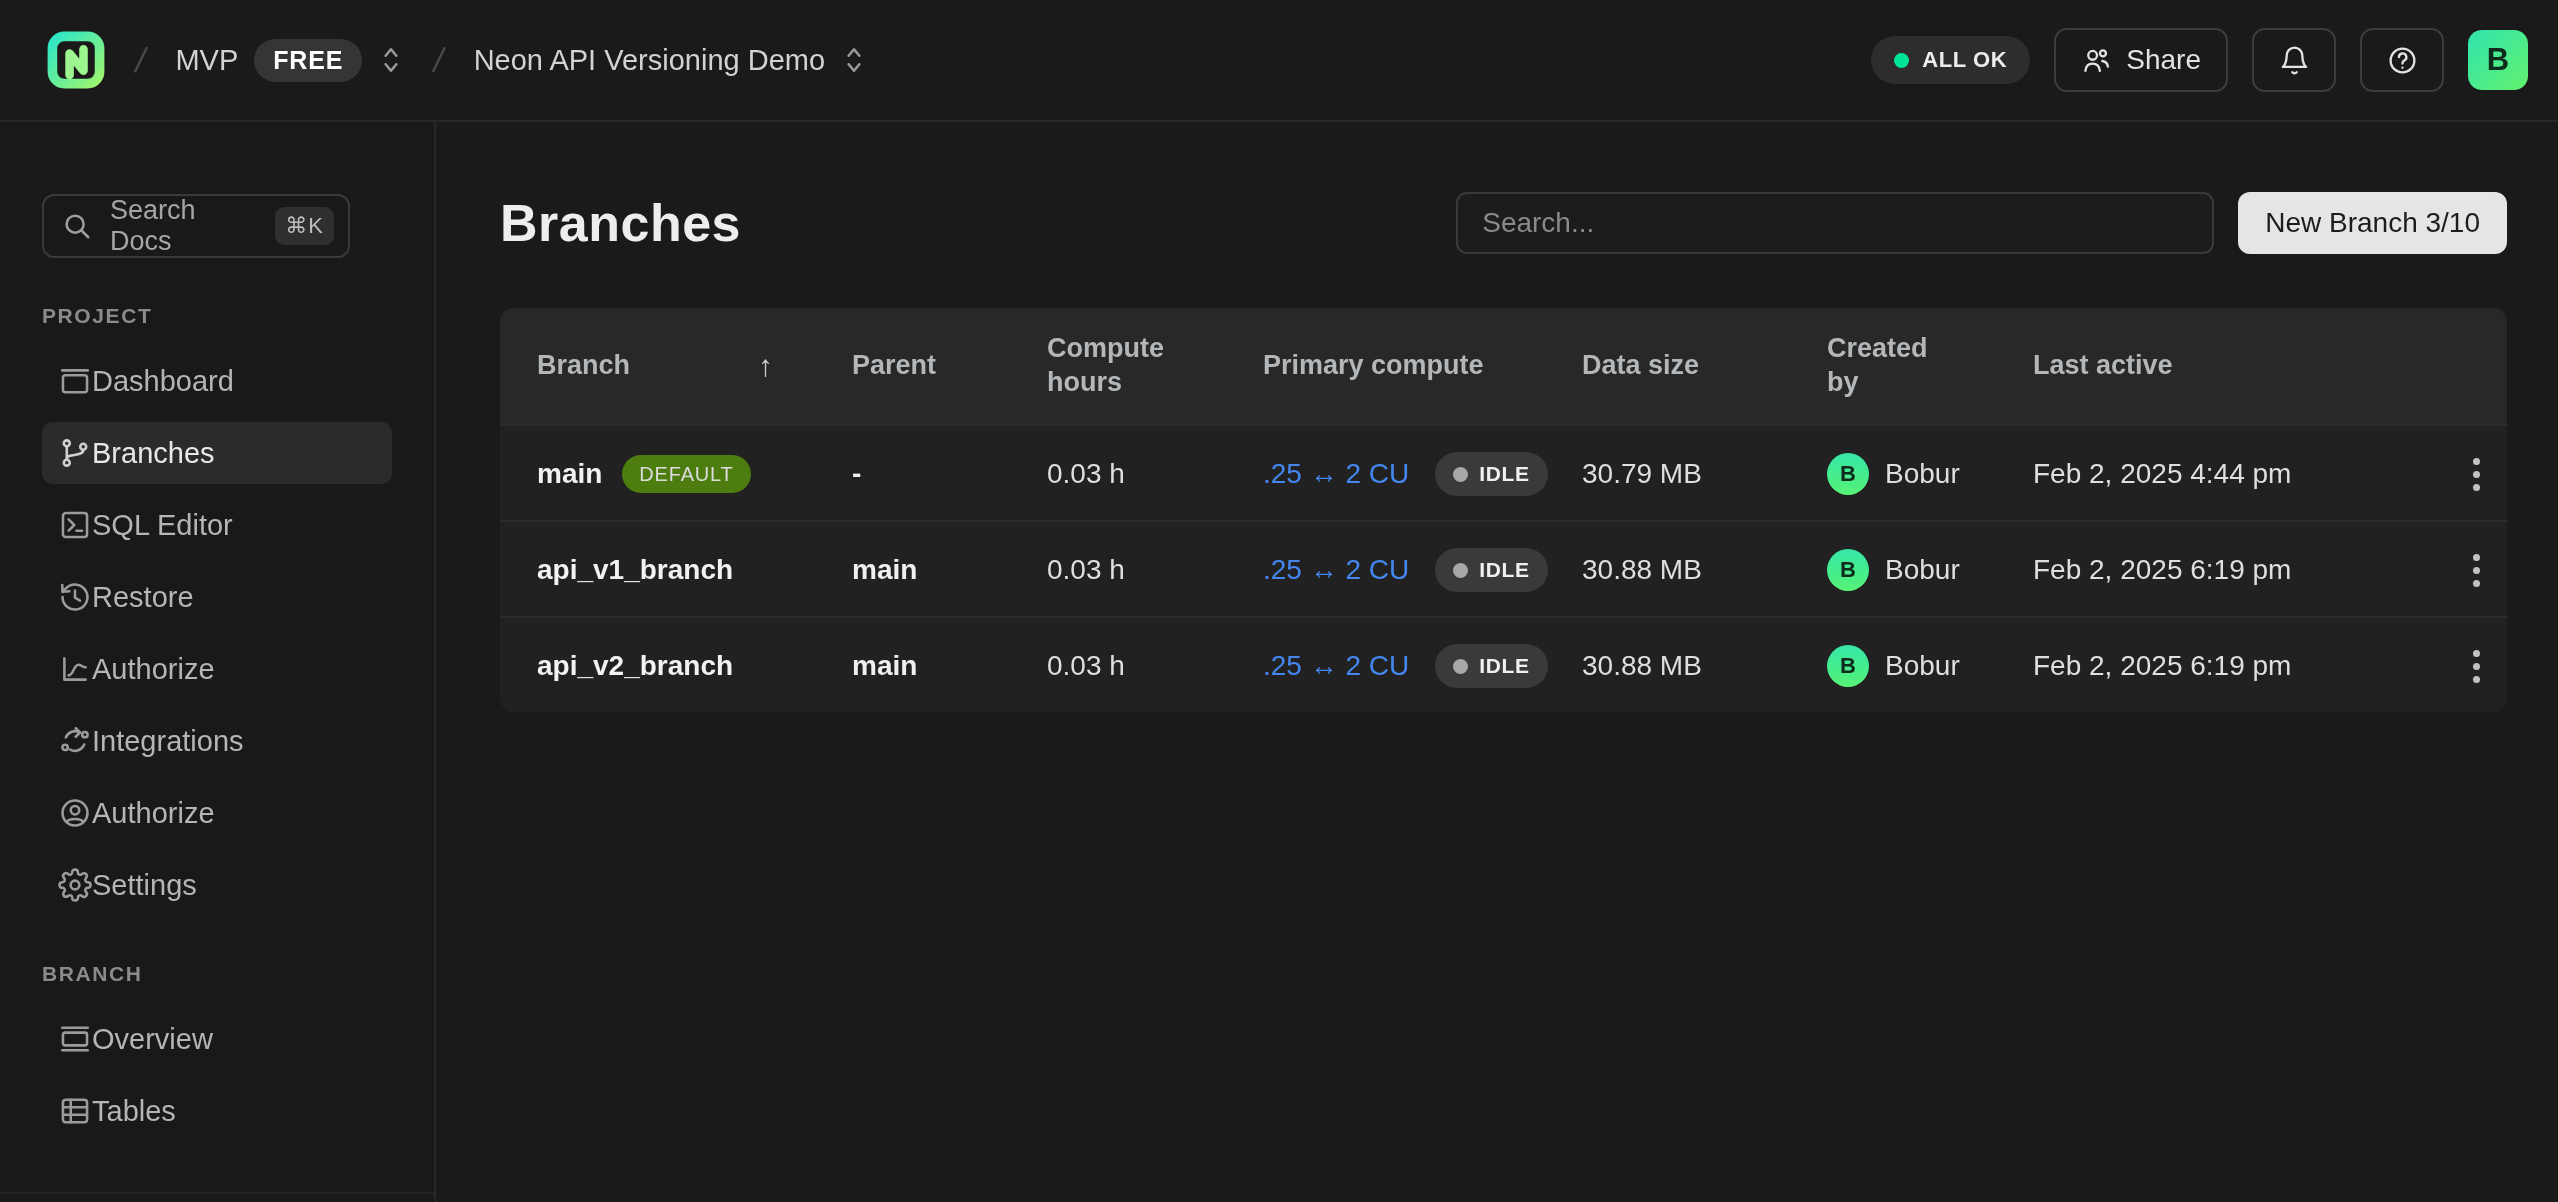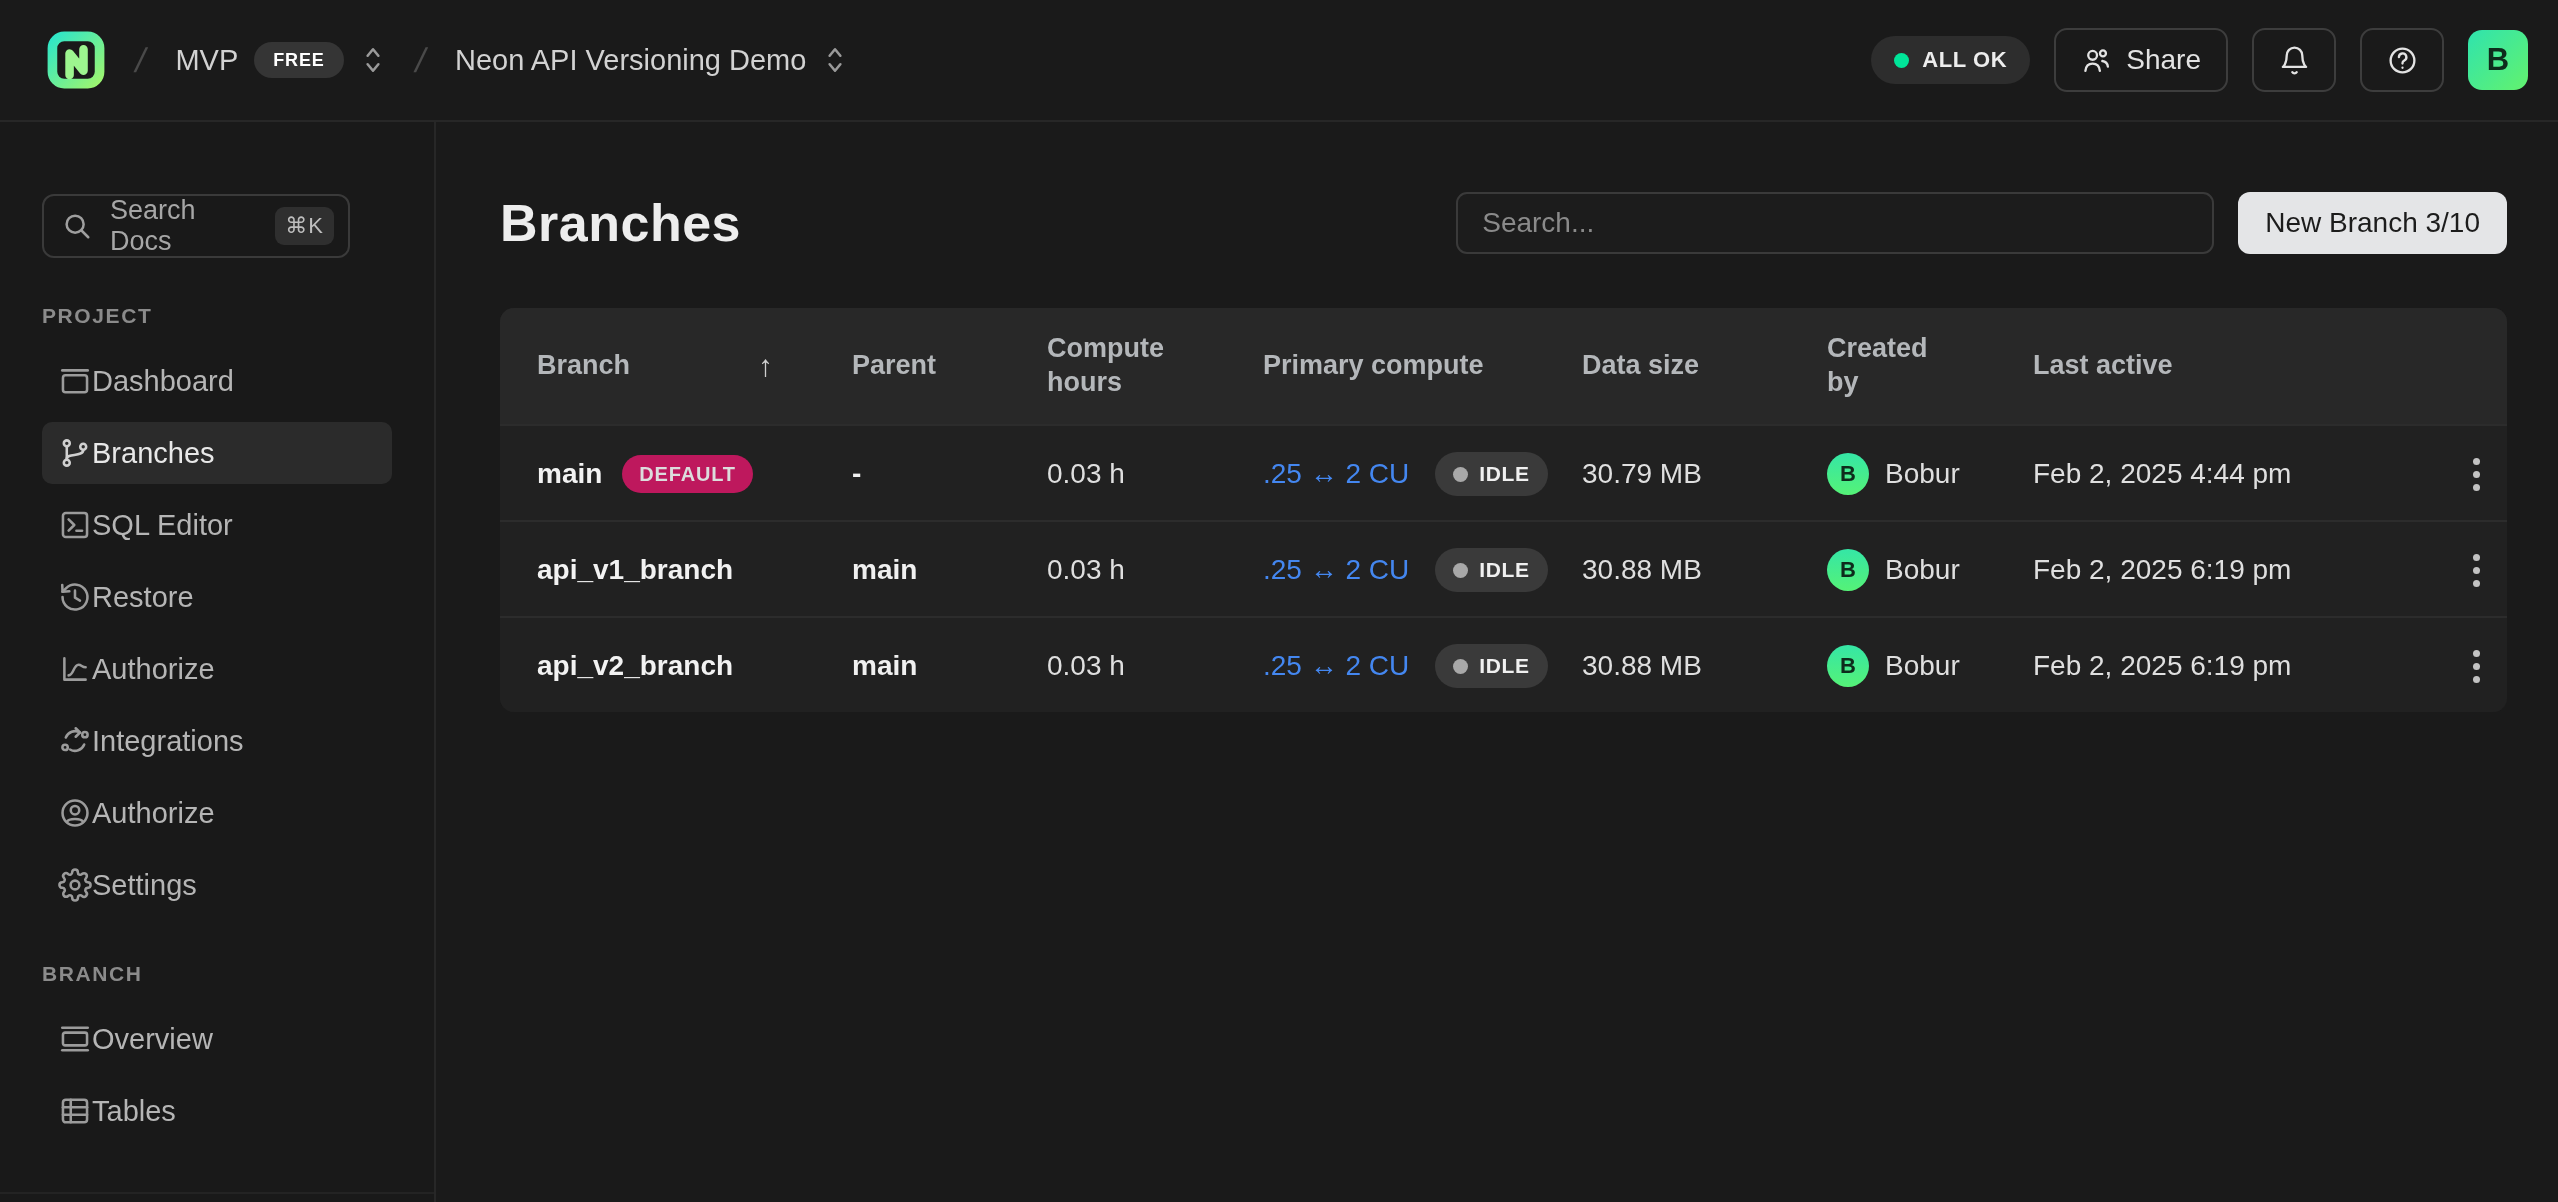--- a/index.html
+++ b/index.html
@@ -16,21 +16,21 @@
     height:122px; flex:0 0 122px; display:flex; align-items:center;
     justify-content:space-between; padding:0 30px 0 46px;
     background:#1a1a1a; border-bottom:2px solid #272727;
   }
   .tb-left { display:flex; align-items:center; }
   .logo { width:60px; height:60px; display:block; }
   .crumb-slash { color:#4a4a4a; font-size:34px; font-weight:300; margin:0 30px; transform:skewX(-12deg); }
   .crumb { display:flex; align-items:center; gap:16px; cursor:pointer; }
   .crumb-name { color:#d2d2d2; font-size:29px; }
   .plan-badge {
-    background:#353535; color:#ffffff; font-size:18px; font-weight:700;
+    background:#353535; color:#ffffff; font-size:25px; font-weight:700;
     letter-spacing:.8px; border-radius:999px; padding:9px 19px; line-height:1;
   }
   .updown { width:26px; height:30px; color:#9a9a9a; }
   .tb-right { display:flex; align-items:center; gap:24px; }
   .status-pill {
     display:flex; align-items:center; gap:13px; background:#2d2d2d;
     border-radius:999px; height:48px; padding:0 23px;
     font-size:22px; font-weight:700; letter-spacing:.6px; color:#ededed;
   }
   .dot { width:15px; height:15px; border-radius:50%; display:inline-block; }
@@ -108,21 +108,21 @@
   .th { color:#b4b7ba; font-size:27px; font-weight:700; line-height:1.25; display:flex; align-items:center; }
   .th .th-label { display:inline-block; }
   .thead .th:nth-child(3) .th-label, .thead .th:nth-child(6) .th-label { max-width:125px; }
   .sort-arrow { color:#cfcfcf; font-size:30px; font-weight:400; margin-left:128px; }
   .tr { height:96px; background:#212121; border-top:2px solid #2c2c2c; cursor:pointer; }
   .cell { display:flex; align-items:center; min-width:0; }
   .branch-name { color:#f2f2f2; font-weight:700; }
   .parent-name { color:#f0f0f0; font-weight:700; }
   .plain { color:#dfdfdf; }
   .default-badge {
-    background:#be185d; color:#dcdcdc; font-size:20px; font-weight:700; letter-spacing:.8px;
+    background:#4d7c0f; color:#dcdcdc; font-size:20px; font-weight:400; letter-spacing:.8px;
     border-radius:999px; padding:9px 17px; line-height:1; margin-left:20px;
   }
   .compute-range { font-weight:400; }
   .state-badge {
     display:flex; align-items:center; gap:11px; background:#3a3a3a; border-radius:999px;
     height:44px; padding:0 18px; margin-left:26px;
     color:#f0f0f0; font-size:21px; font-weight:700; letter-spacing:.6px;
   }
   .dot-gray { background:#a8a8a8; }
   .row-avatar {

